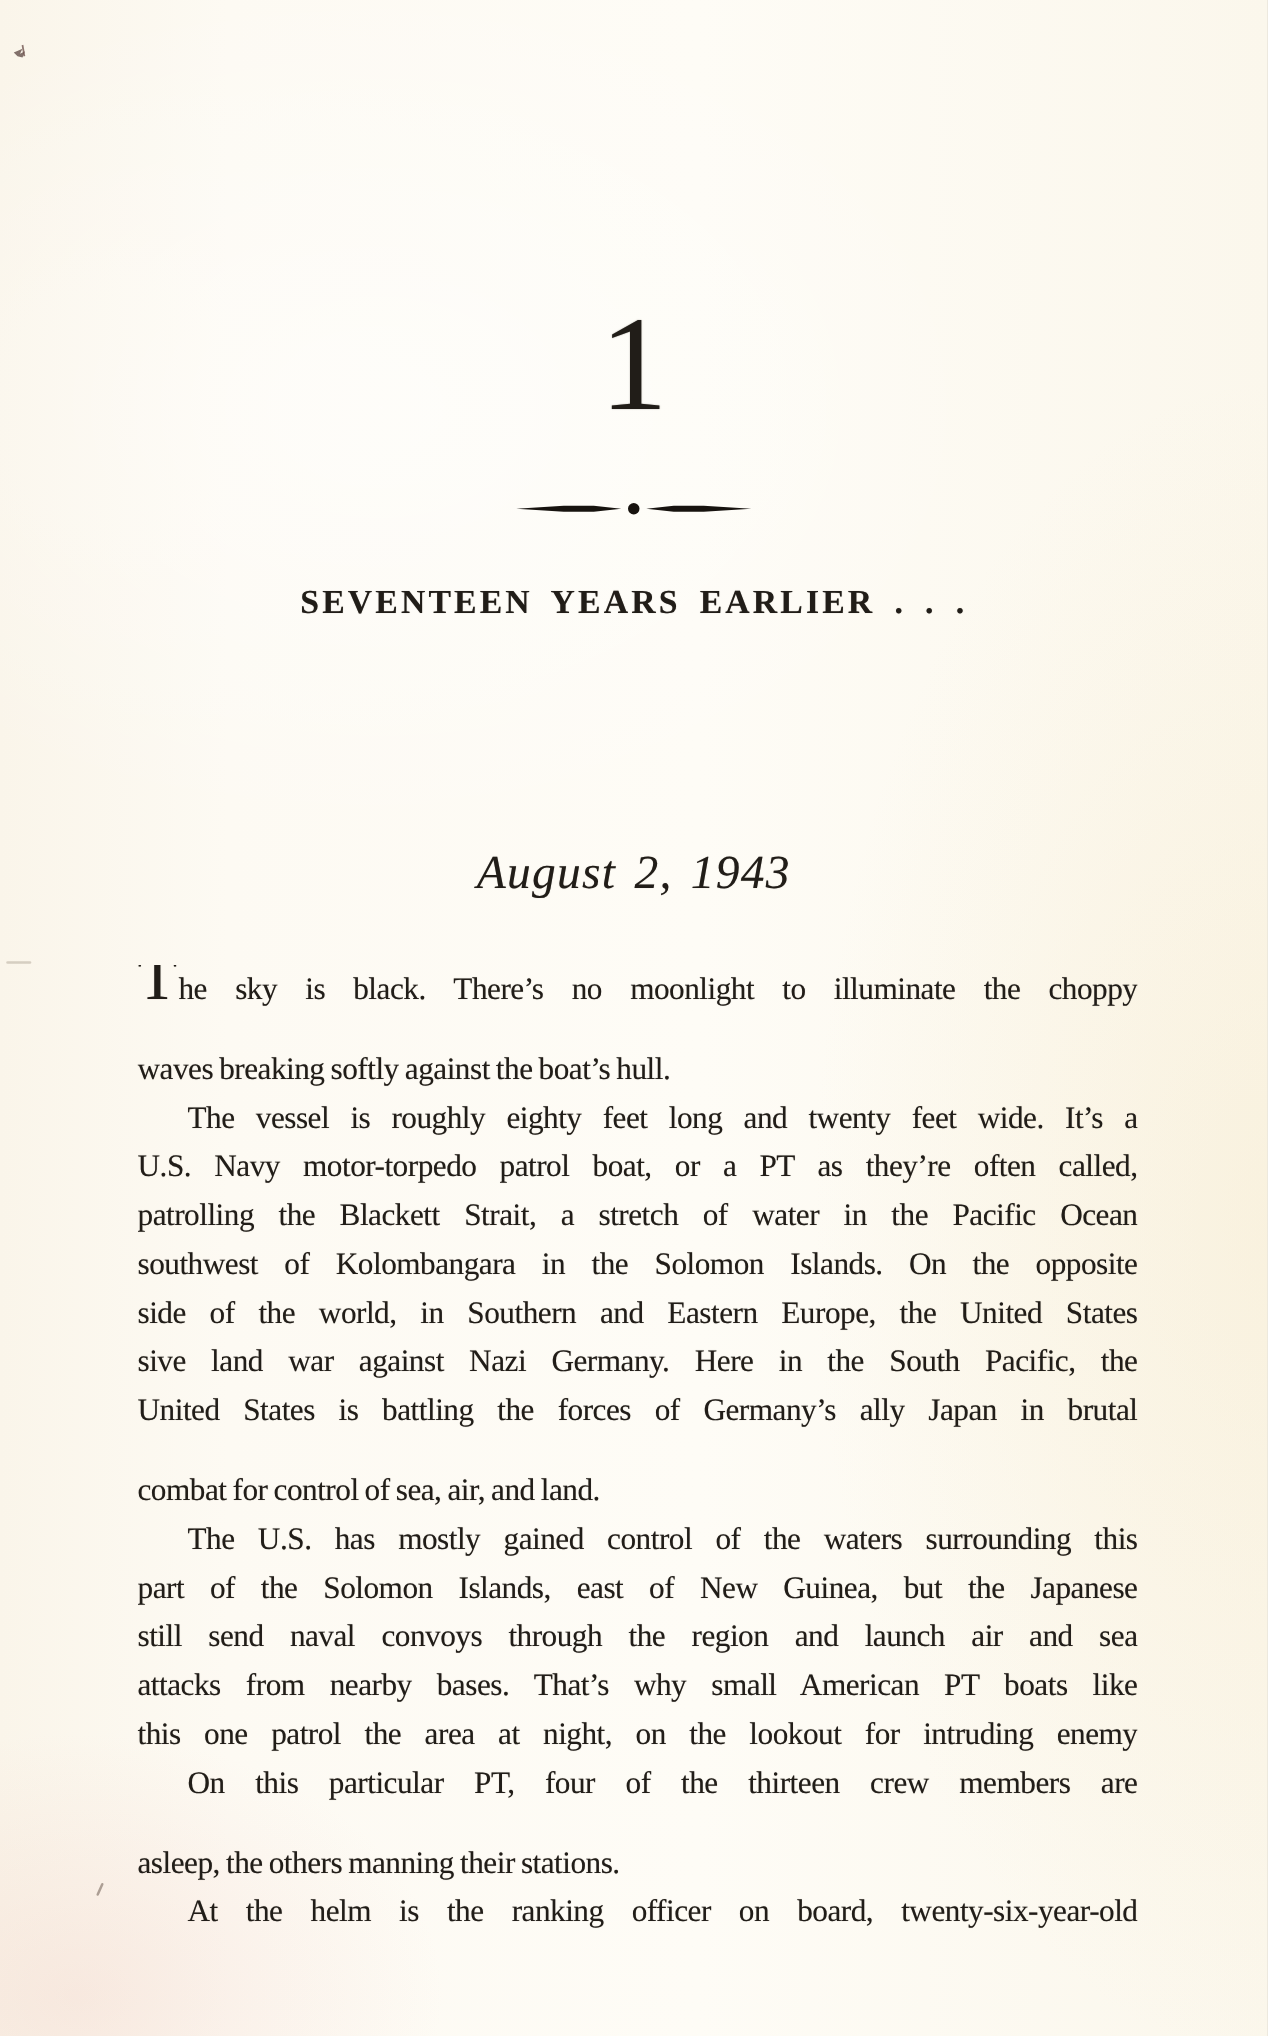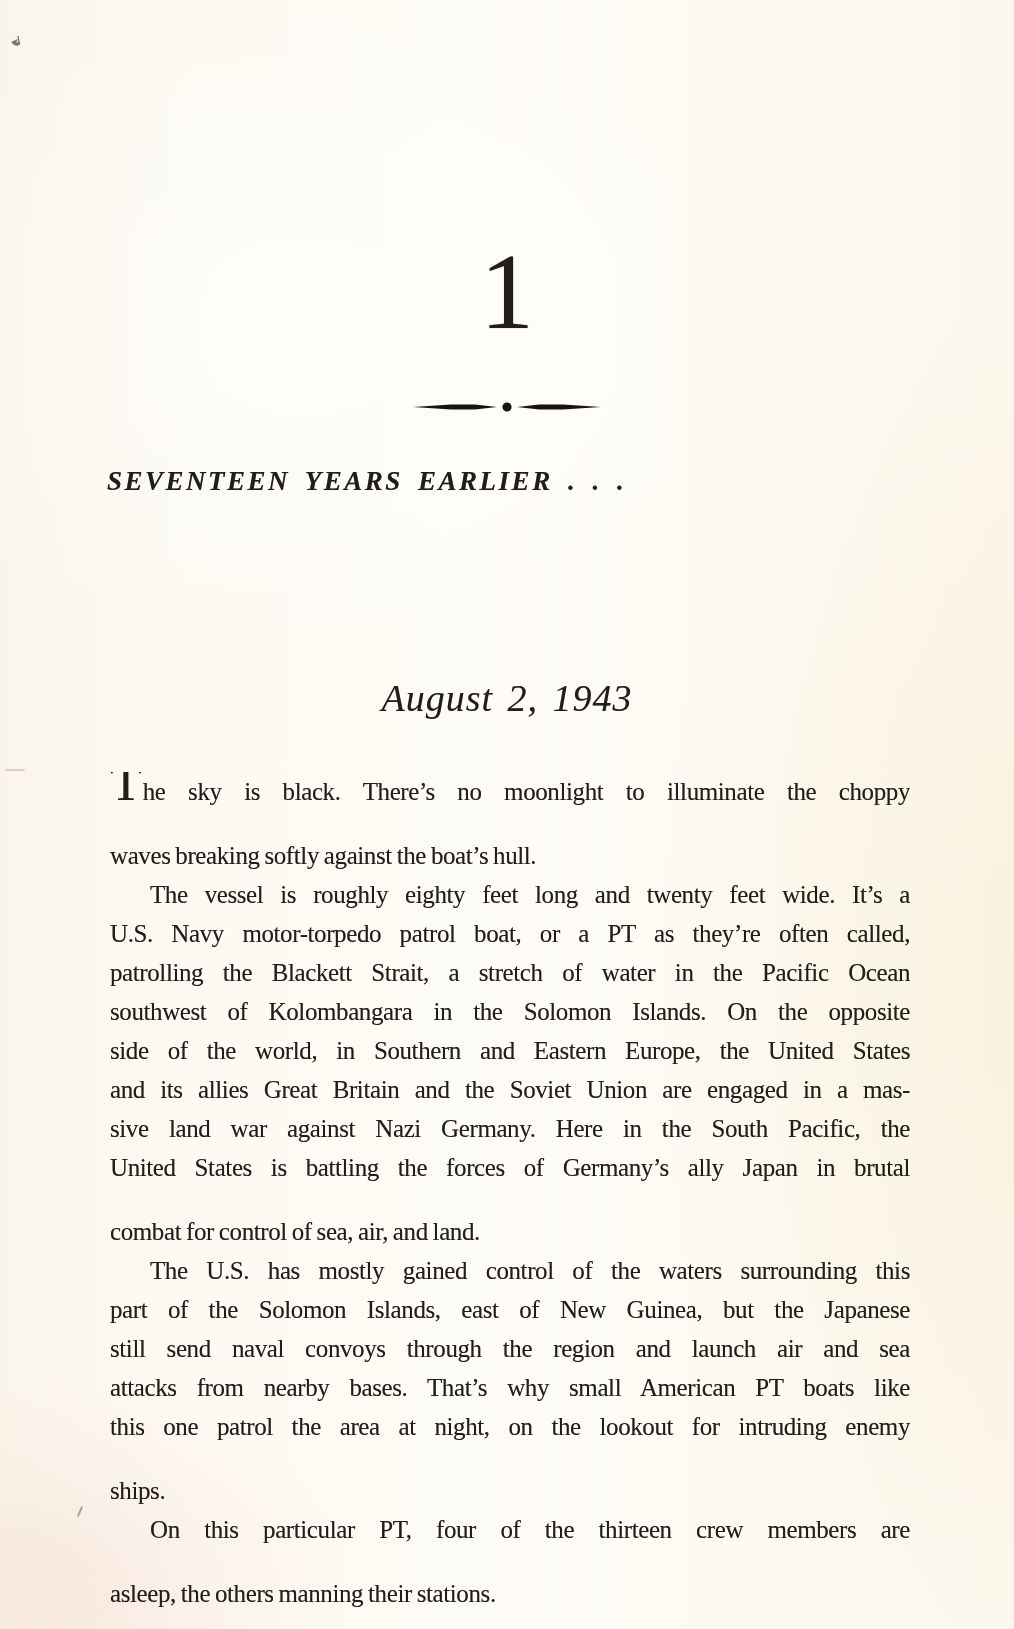--- a/index.html
+++ b/index.html
@@ -19,22 +19,22 @@
   .chapter-number{
     position:absolute;top:238px;left:107px;width:800px;
     text-align:center;
     font-size:108px;line-height:1;font-weight:normal;
     letter-spacing:0;
     text-shadow:0 0 1px rgba(40,33,26,0.55);
   }
   .ornament{position:absolute;top:399px;left:413px;width:188px;height:16px;}
   .kicker{
     position:absolute;top:466px;left:107px;width:800px;
-    text-align:left;
-    font-size:27px;font-style:italic;font-weight:600;
+    text-align:center;
+    font-size:27px;font-weight:600;
     letter-spacing:2.5px;word-spacing:6px;
     text-shadow:0 0 0.6px rgba(40,33,26,0.5);
   }
   .location-title{
     position:absolute;top:613px;left:107px;width:800px;
     text-align:center;
     font-size:31px;font-weight:bold;
     letter-spacing:1.5px;word-spacing:4px;
     text-shadow:0 0 0.6px rgba(40,33,26,0.45);
   }
@@ -102,29 +102,28 @@
   <div class="dateline">August 2, 1943</div>
 
   <div class="body-block">
       <div class="line"><span class="initial">T</span>he sky is black. There’s no moonlight to illuminate the choppy</div>
       <div class="line last">waves breaking softly against the boat’s hull.</div>
       <div class="line indent">The vessel is roughly eighty feet long and twenty feet wide. It’s a</div>
       <div class="line">U.S. Navy motor-torpedo patrol boat, or a PT as they’re often called,</div>
       <div class="line">patrolling the Blackett Strait, a stretch of water in the Pacific Ocean</div>
       <div class="line">southwest of Kolombangara in the Solomon Islands. On the opposite</div>
       <div class="line">side of the world, in Southern and Eastern Europe, the United States</div>
-      <div class="line">and its allies Great Britain and the Soviet Union are engaged in a mas-</div>
       <div class="line">sive land war against Nazi Germany. Here in the South Pacific, the</div>
       <div class="line">United States is battling the forces of Germany’s ally Japan in brutal</div>
       <div class="line last">combat for control of sea, air, and land.</div>
       <div class="line indent">The U.S. has mostly gained control of the waters surrounding this</div>
       <div class="line">part of the Solomon Islands, east of New Guinea, but the Japanese</div>
       <div class="line">still send naval convoys through the region and launch air and sea</div>
       <div class="line">attacks from nearby bases. That’s why small American PT boats like</div>
       <div class="line">this one patrol the area at night, on the lookout for intruding enemy</div>
-      <div class="line last">ships.</div>
       <div class="line indent">On this particular PT, four of the thirteen crew members are</div>
       <div class="line last">asleep, the others manning their stations.</div>
+      <div class="line indent">At the helm is the ranking officer on board, twenty-six-year-old</div>
     </div>
 
   <div class="margin-tick"></div>
 
 </div>
 
 </body></html>

